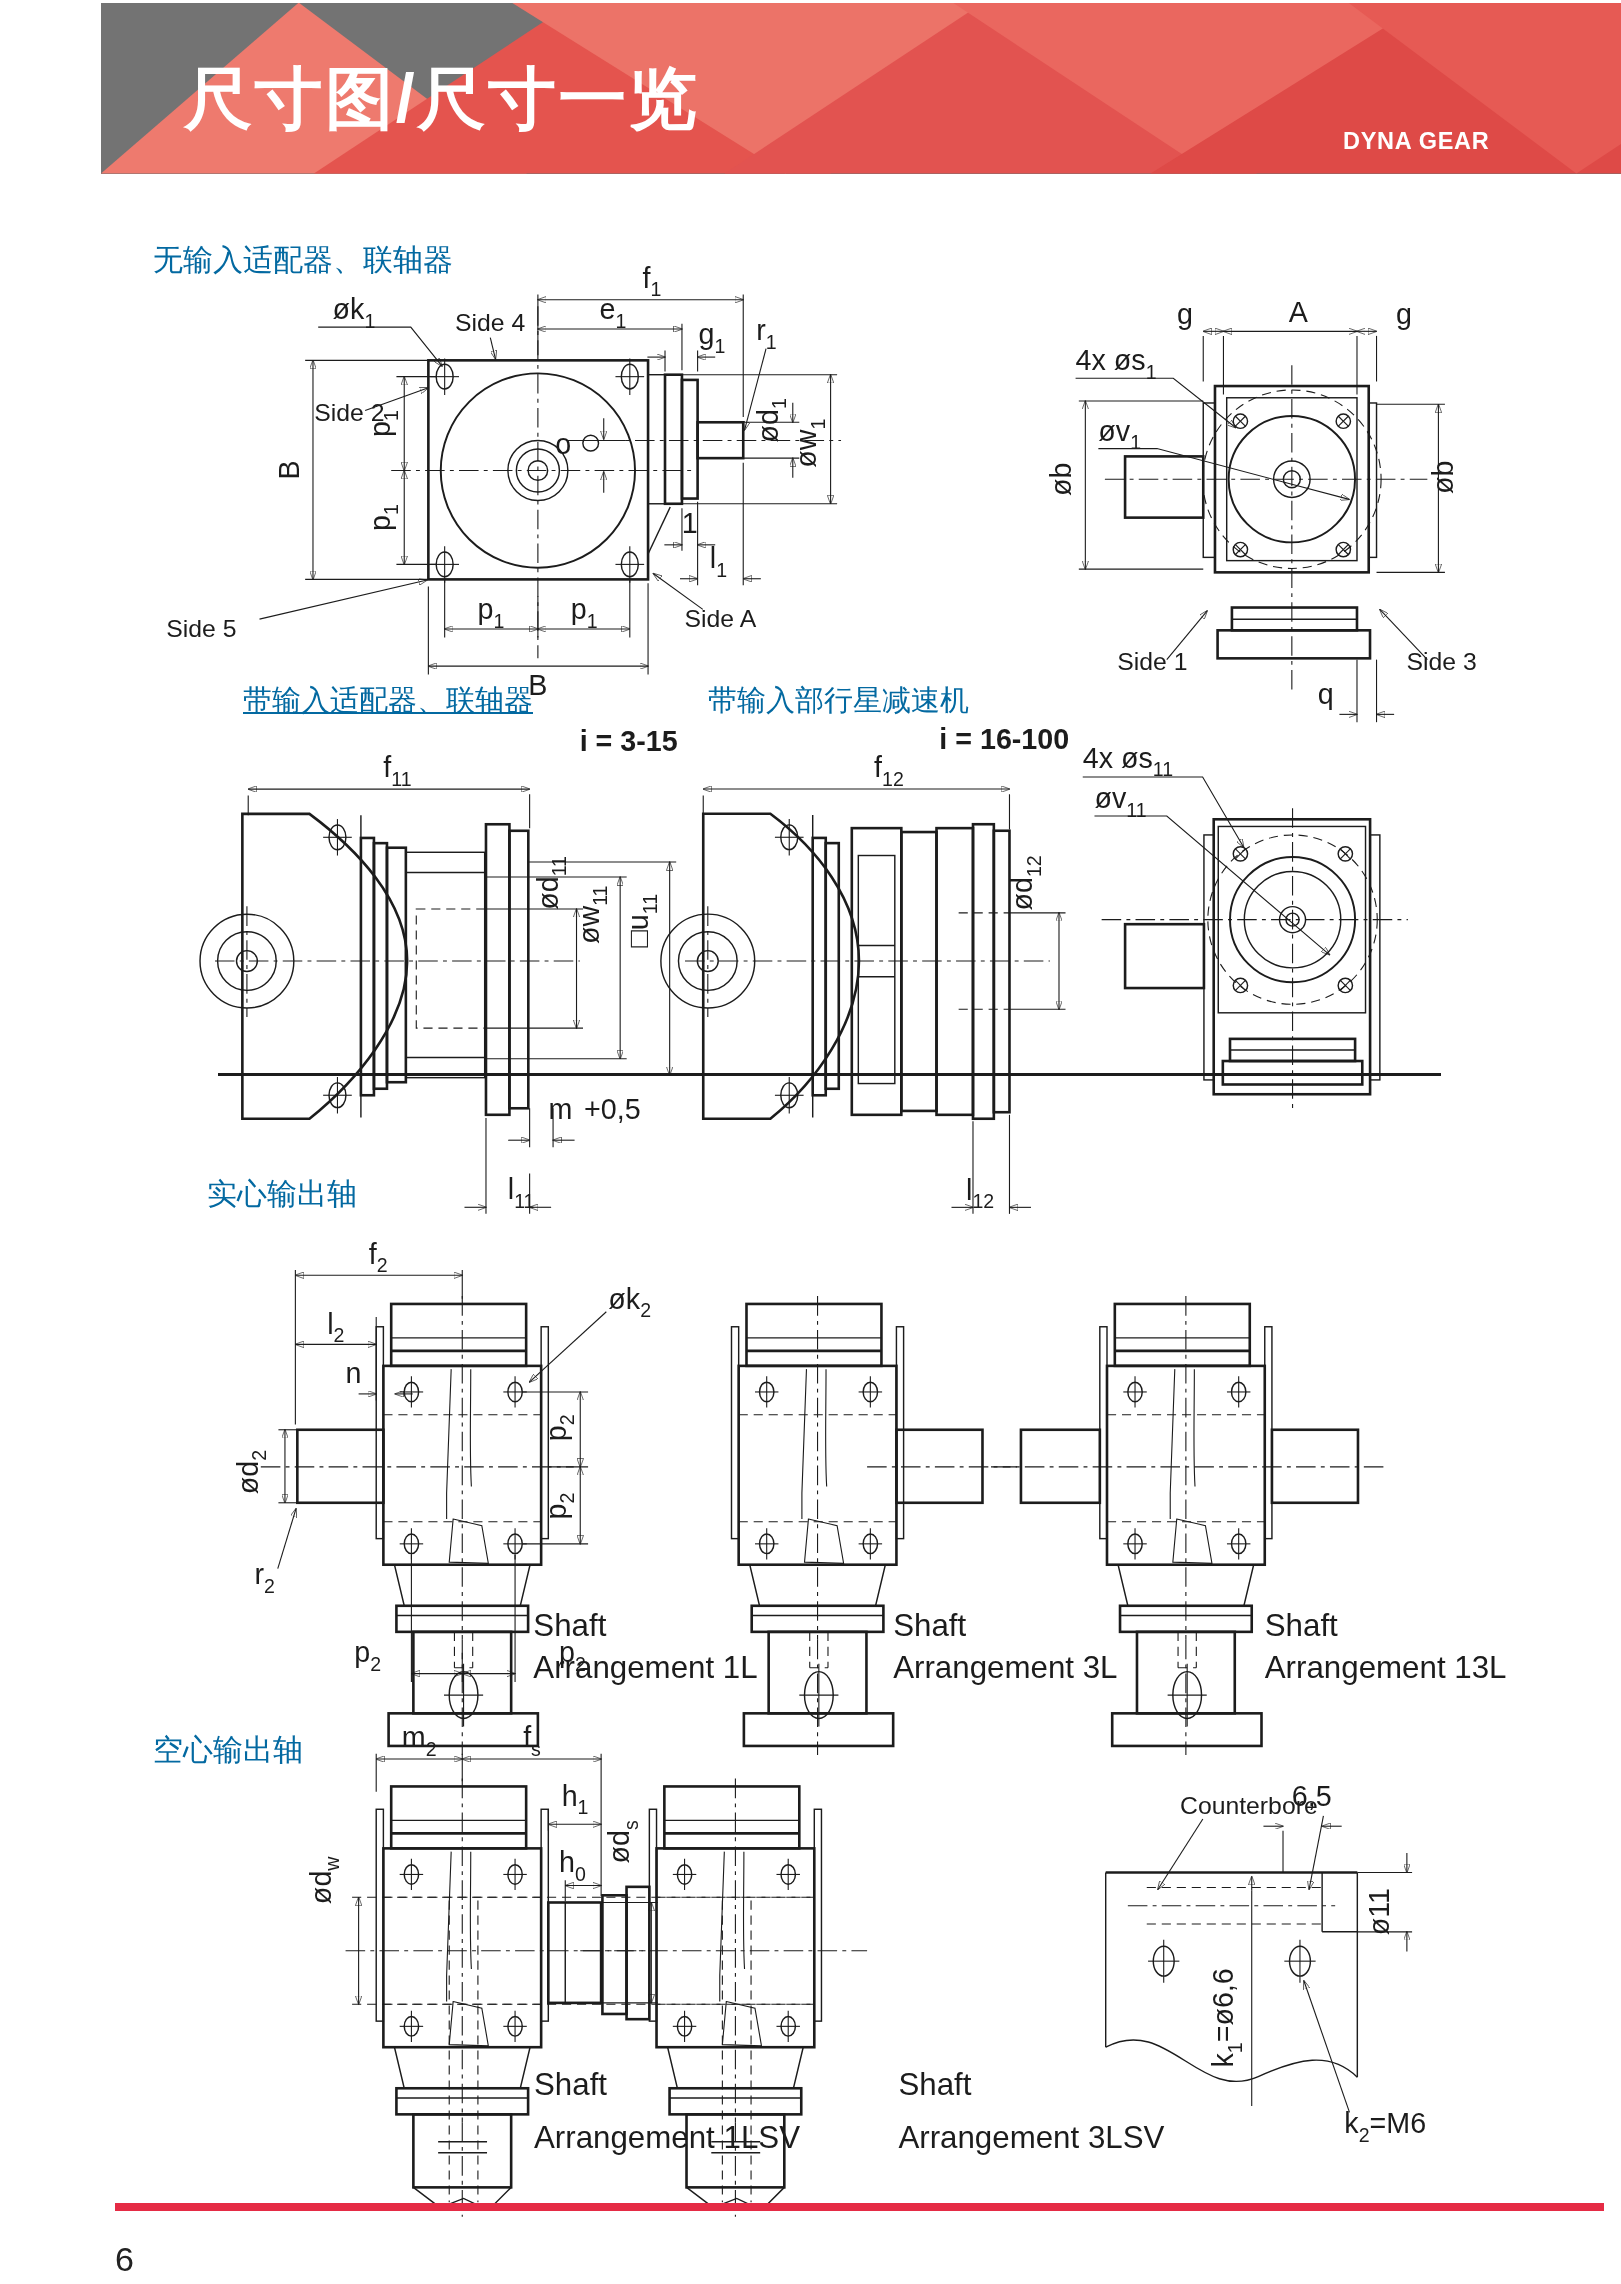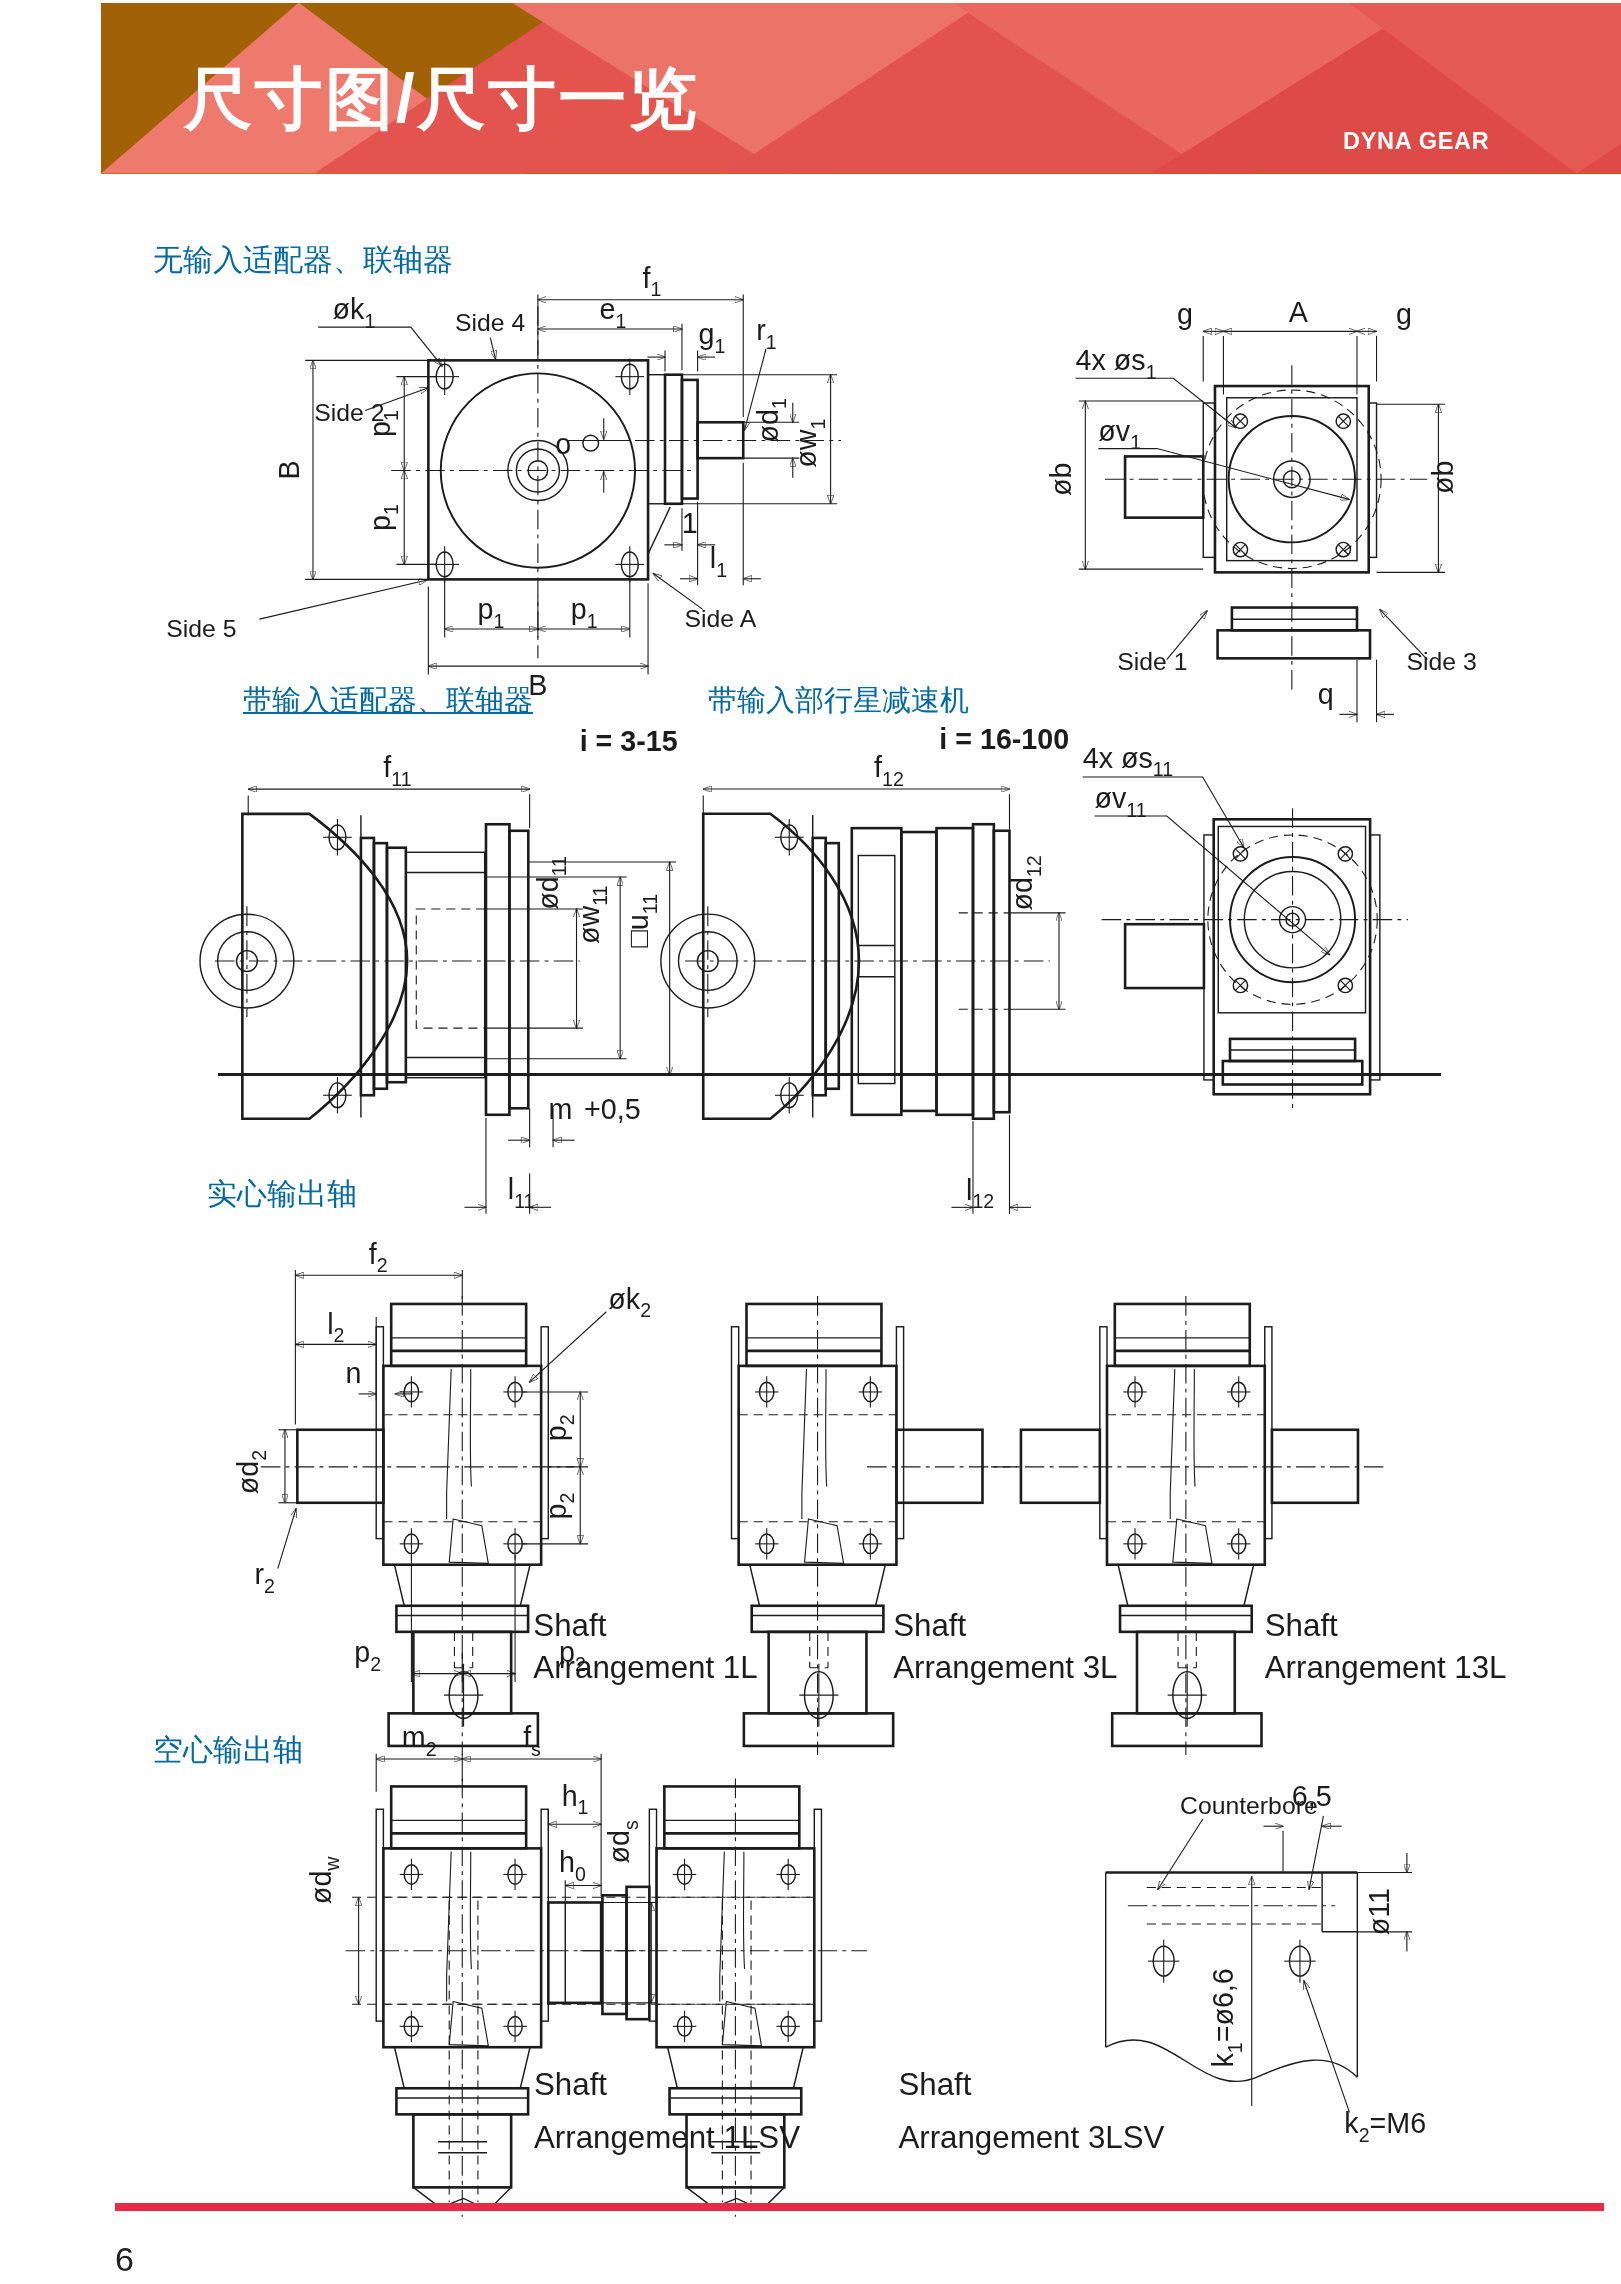--- a/index.html
+++ b/index.html
@@ -1,19 +1,19 @@
 <!DOCTYPE html>
 <html style="font-size:10.4px"><head>
 <meta charset="utf-8">
 <style>
   html,body{margin:0;padding:0;background:#ffffff;}
   .page{position:relative;width:1622px;height:2284px;background:#ffffff;overflow:hidden;
         font-family:"Liberation Sans","DejaVu Sans",sans-serif;}
   
-  .banner{position:absolute;left:101px;top:2.6px;width:1521px;height:171px;background:#a16207;overflow:hidden;}
+  .banner{position:absolute;left:101px;top:2.6px;width:1521px;height:171px;background:#737373;overflow:hidden;}
   .tri{position:absolute;top:0;left:0;width:100%;height:100%;}
   .tri1{background:#ee7a6e;clip-path:polygon(0% 100%,13% 0%,28% 100%);}
   .tri2{background:#e4544e;clip-path:polygon(14% 100%,31% 0%,48% 100%);}
   .tri3{background:#ec7368;clip-path:polygon(27% 0%,45% 100%,63% 0%);}
   .tri4{background:#e25350;clip-path:polygon(41% 100%,58% 0%,76% 100%);}
   .tri5{background:#ea675f;clip-path:polygon(56% 0%,73% 100%,91% 0%);}
   .tri6{background:#de4a47;clip-path:polygon(69% 100%,87% 0%,104% 100%);}
   .tri7{background:#e65a54;clip-path:polygon(82% 0%,97% 100%,114% 0%);}
   .banner-title{position:absolute;left:83px;top:51px;font-size:68px;font-weight:bold;color:#ffffff;letter-spacing:2.6px;white-space:nowrap;}
   .brand{position:absolute;left:1242px;top:125px;font-size:23.5px;font-weight:bold;color:#ffffff;letter-spacing:0.7px;}

